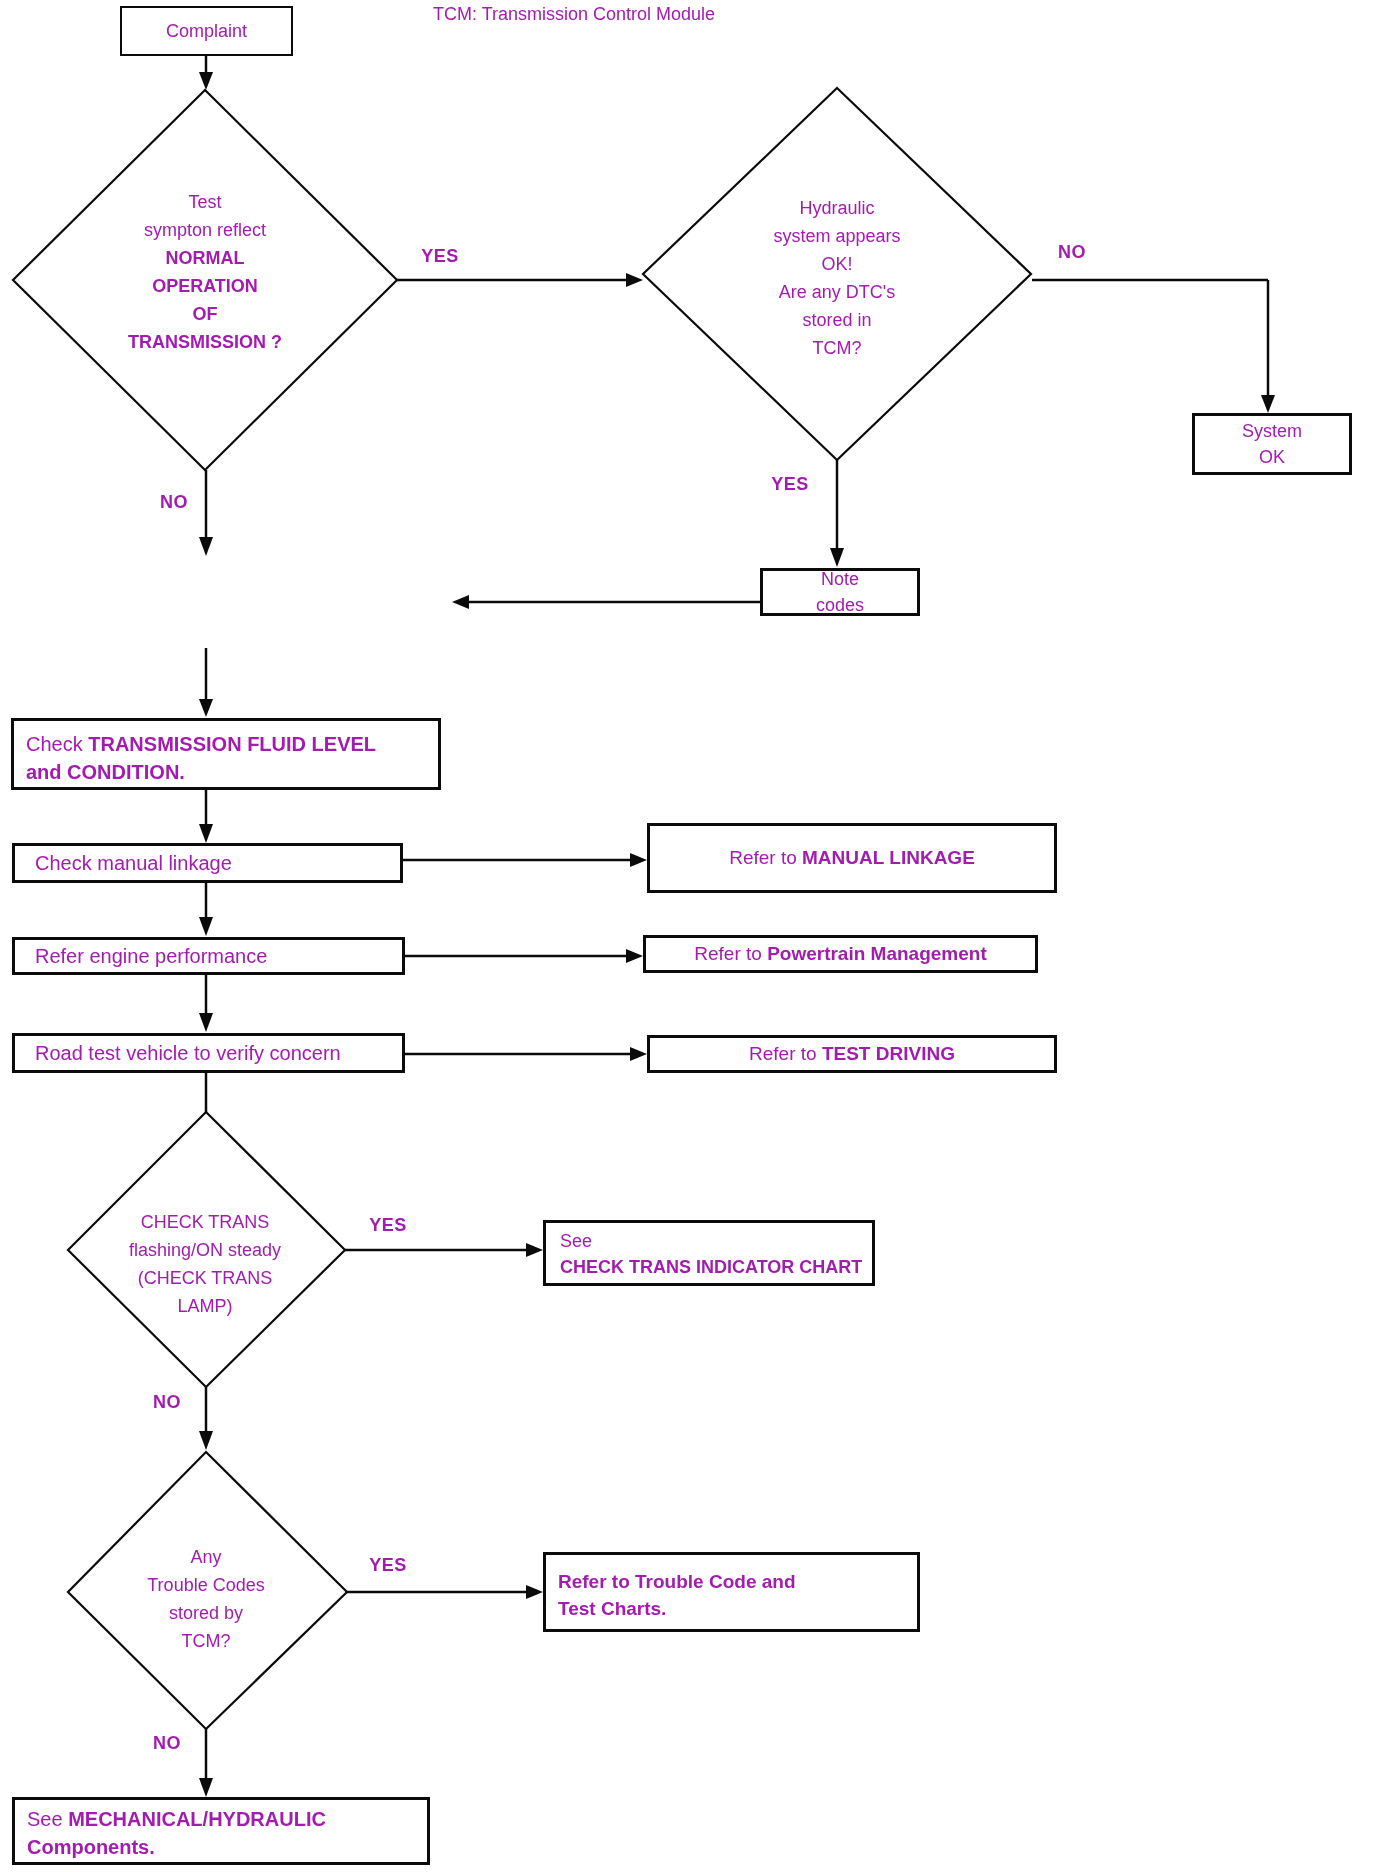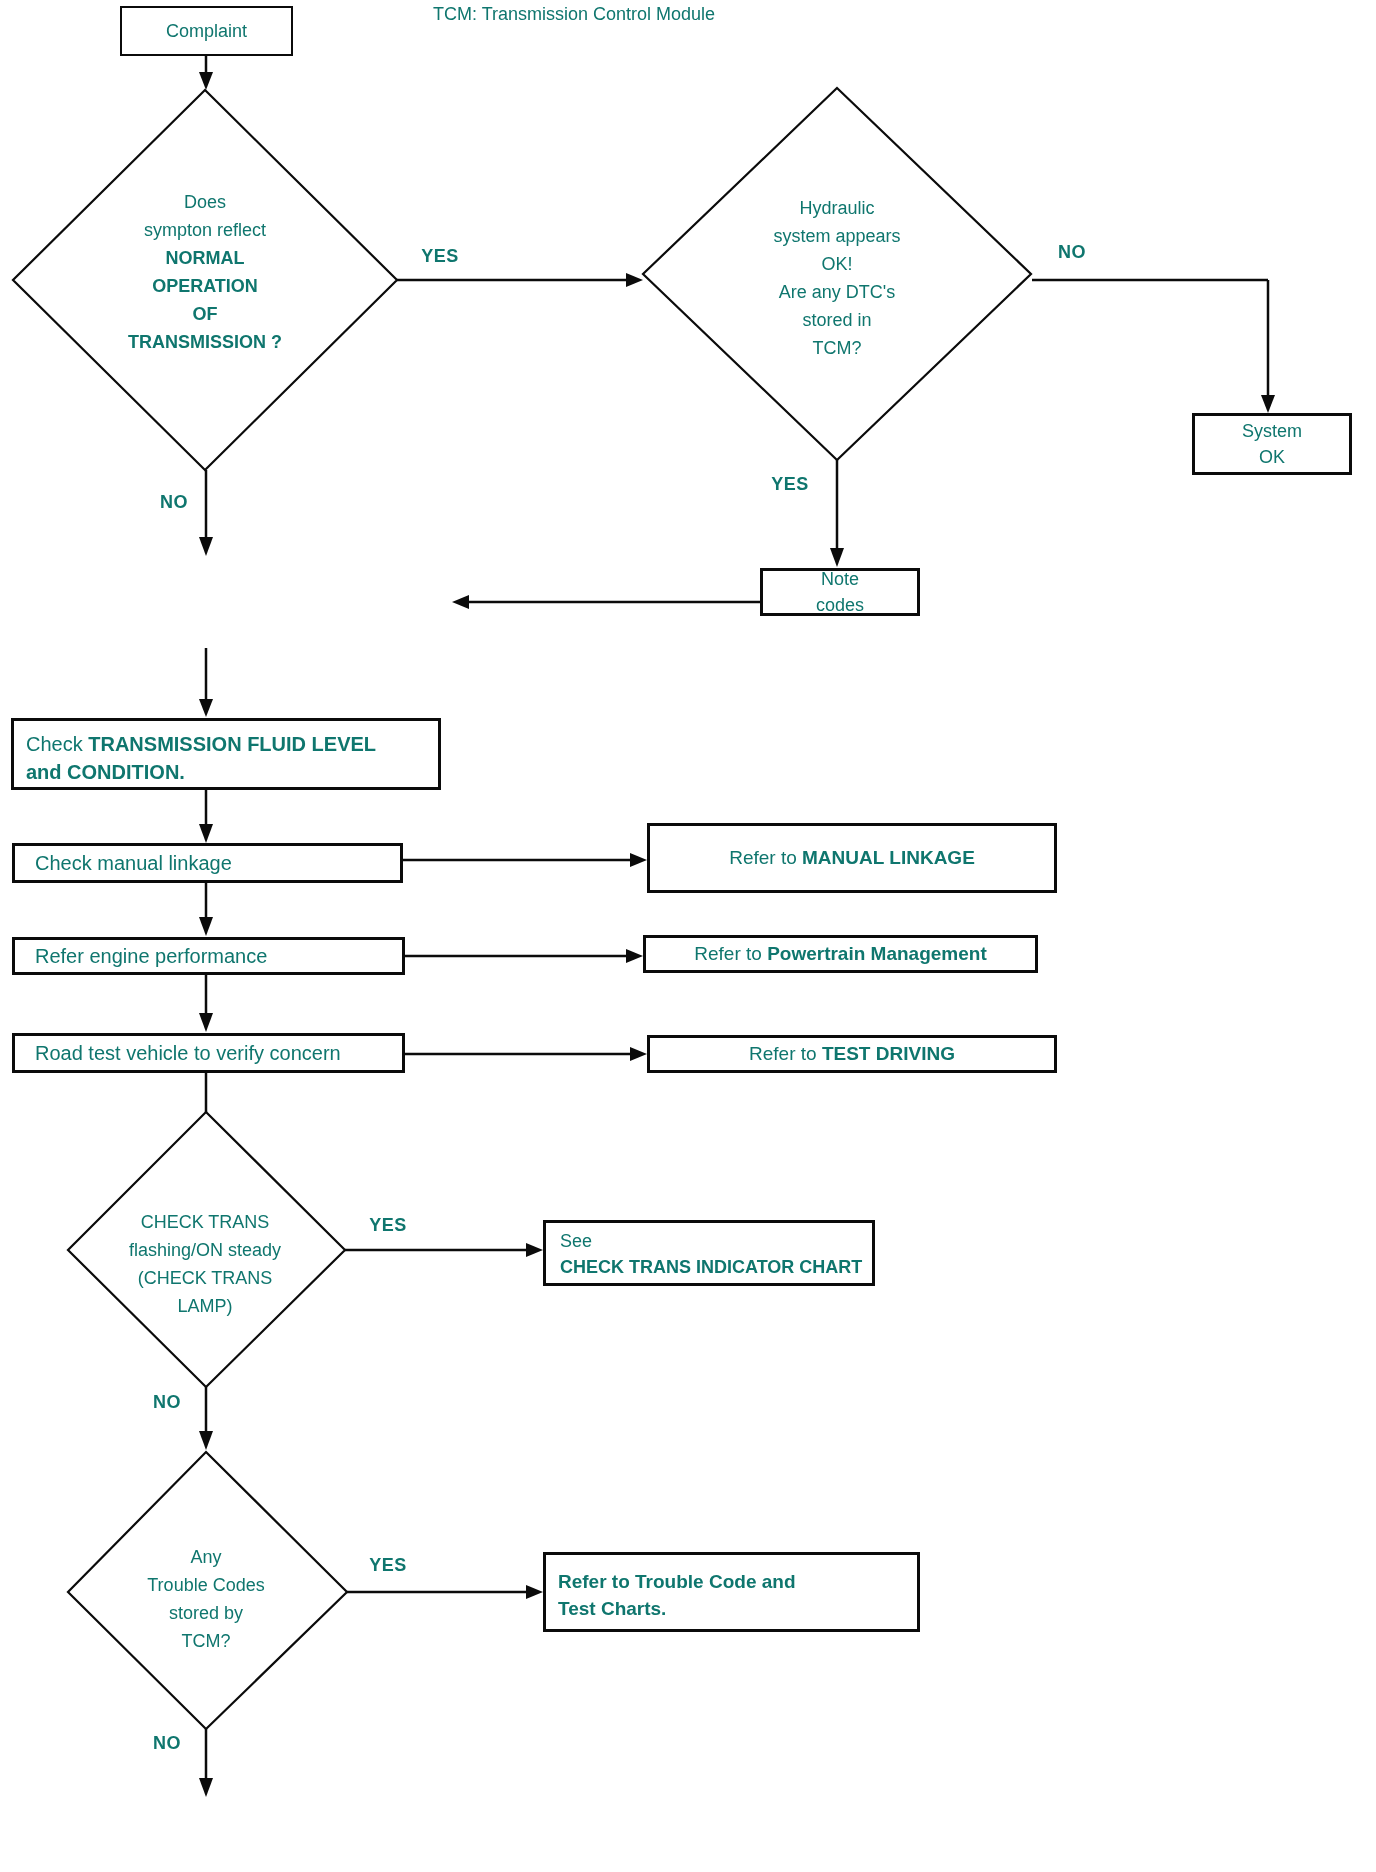--- a/index.html
+++ b/index.html
@@ -1,17 +1,17 @@
 <!DOCTYPE html>
 <html><head>
 <meta charset="utf-8">
 <style>
   html,body{margin:0;padding:0;background:#fff;}
   #canvas{position:relative;width:1376px;height:1872px;background:#fff;overflow:hidden;
-          font-family:"Liberation Sans","DejaVu Sans",sans-serif;color:#0f766e;}
+          font-family:"Liberation Sans","DejaVu Sans",sans-serif;color:#a21caf;}
   #wires{position:absolute;left:0;top:0;width:1376px;height:1872px;}
   .box{position:absolute;box-sizing:border-box;border:3px solid #0b0b0b;background:#fff;}
   .center{display:flex;align-items:center;justify-content:center;text-align:center;}
   .row{display:flex;align-items:center;padding-left:20px;font-size:20px;}
   .b{font-weight:bold;}
   .dtext{position:absolute;text-align:center;font-size:18px;line-height:28px;}
   .dtext span{display:block;}
   .edge-label{position:absolute;font-size:18px;font-weight:bold;width:60px;text-align:center;letter-spacing:.5px;}
   .multiline{font-size:20px;line-height:28px;}
   .pad{padding:7px 6px 0 12px;}
@@ -67,21 +67,21 @@
     <polygon points="206,1452 347,1592 206,1729 68,1592" stroke-width="2.2"></polygon>
   </svg>
 
   <div id="title">TCM: Transmission Control Module</div>
 
   <div id="complaint" class="box center" style="left:120px;top:6px;width:173px;height:50px;">
     <span>Complaint</span>
   </div>
 
   <div class="dtext" style="left:55px;top:188px;width:300px;">
-    <span>Does</span>
+    <span>Test</span>
     <span>sympton reflect</span>
     <span class="b">NORMAL</span>
     <span class="b">OPERATION</span>
     <span class="b">OF</span>
     <span class="b">TRANSMISSION ?</span>
   </div>
 
   <div class="dtext" style="left:687px;top:194px;width:300px;">
     <span>Hydraulic</span>
     <span>system appears</span>
@@ -161,14 +161,18 @@
     <span>Trouble Codes</span>
     <span>stored by</span>
     <span>TCM?</span>
   </div>
 
   <div class="box b" style="left:543px;top:1552px;width:377px;height:80px;padding:13px 4px 0 12px;font-size:19px;line-height:27px;">
     <span style="display:block;">Refer to Trouble Code and</span>
     <span style="display:block;">Test Charts.</span>
   </div>
 
+  <div class="box multiline" style="left:12px;top:1797px;width:418px;height:68px;padding:5px 4px 0 12px;">
+    <span>See </span><span class="b">MECHANICAL/HYDRAULIC</span><br>
+    <span class="b">Components.</span>
+  </div>
 
 </div>
 
 </body></html>

